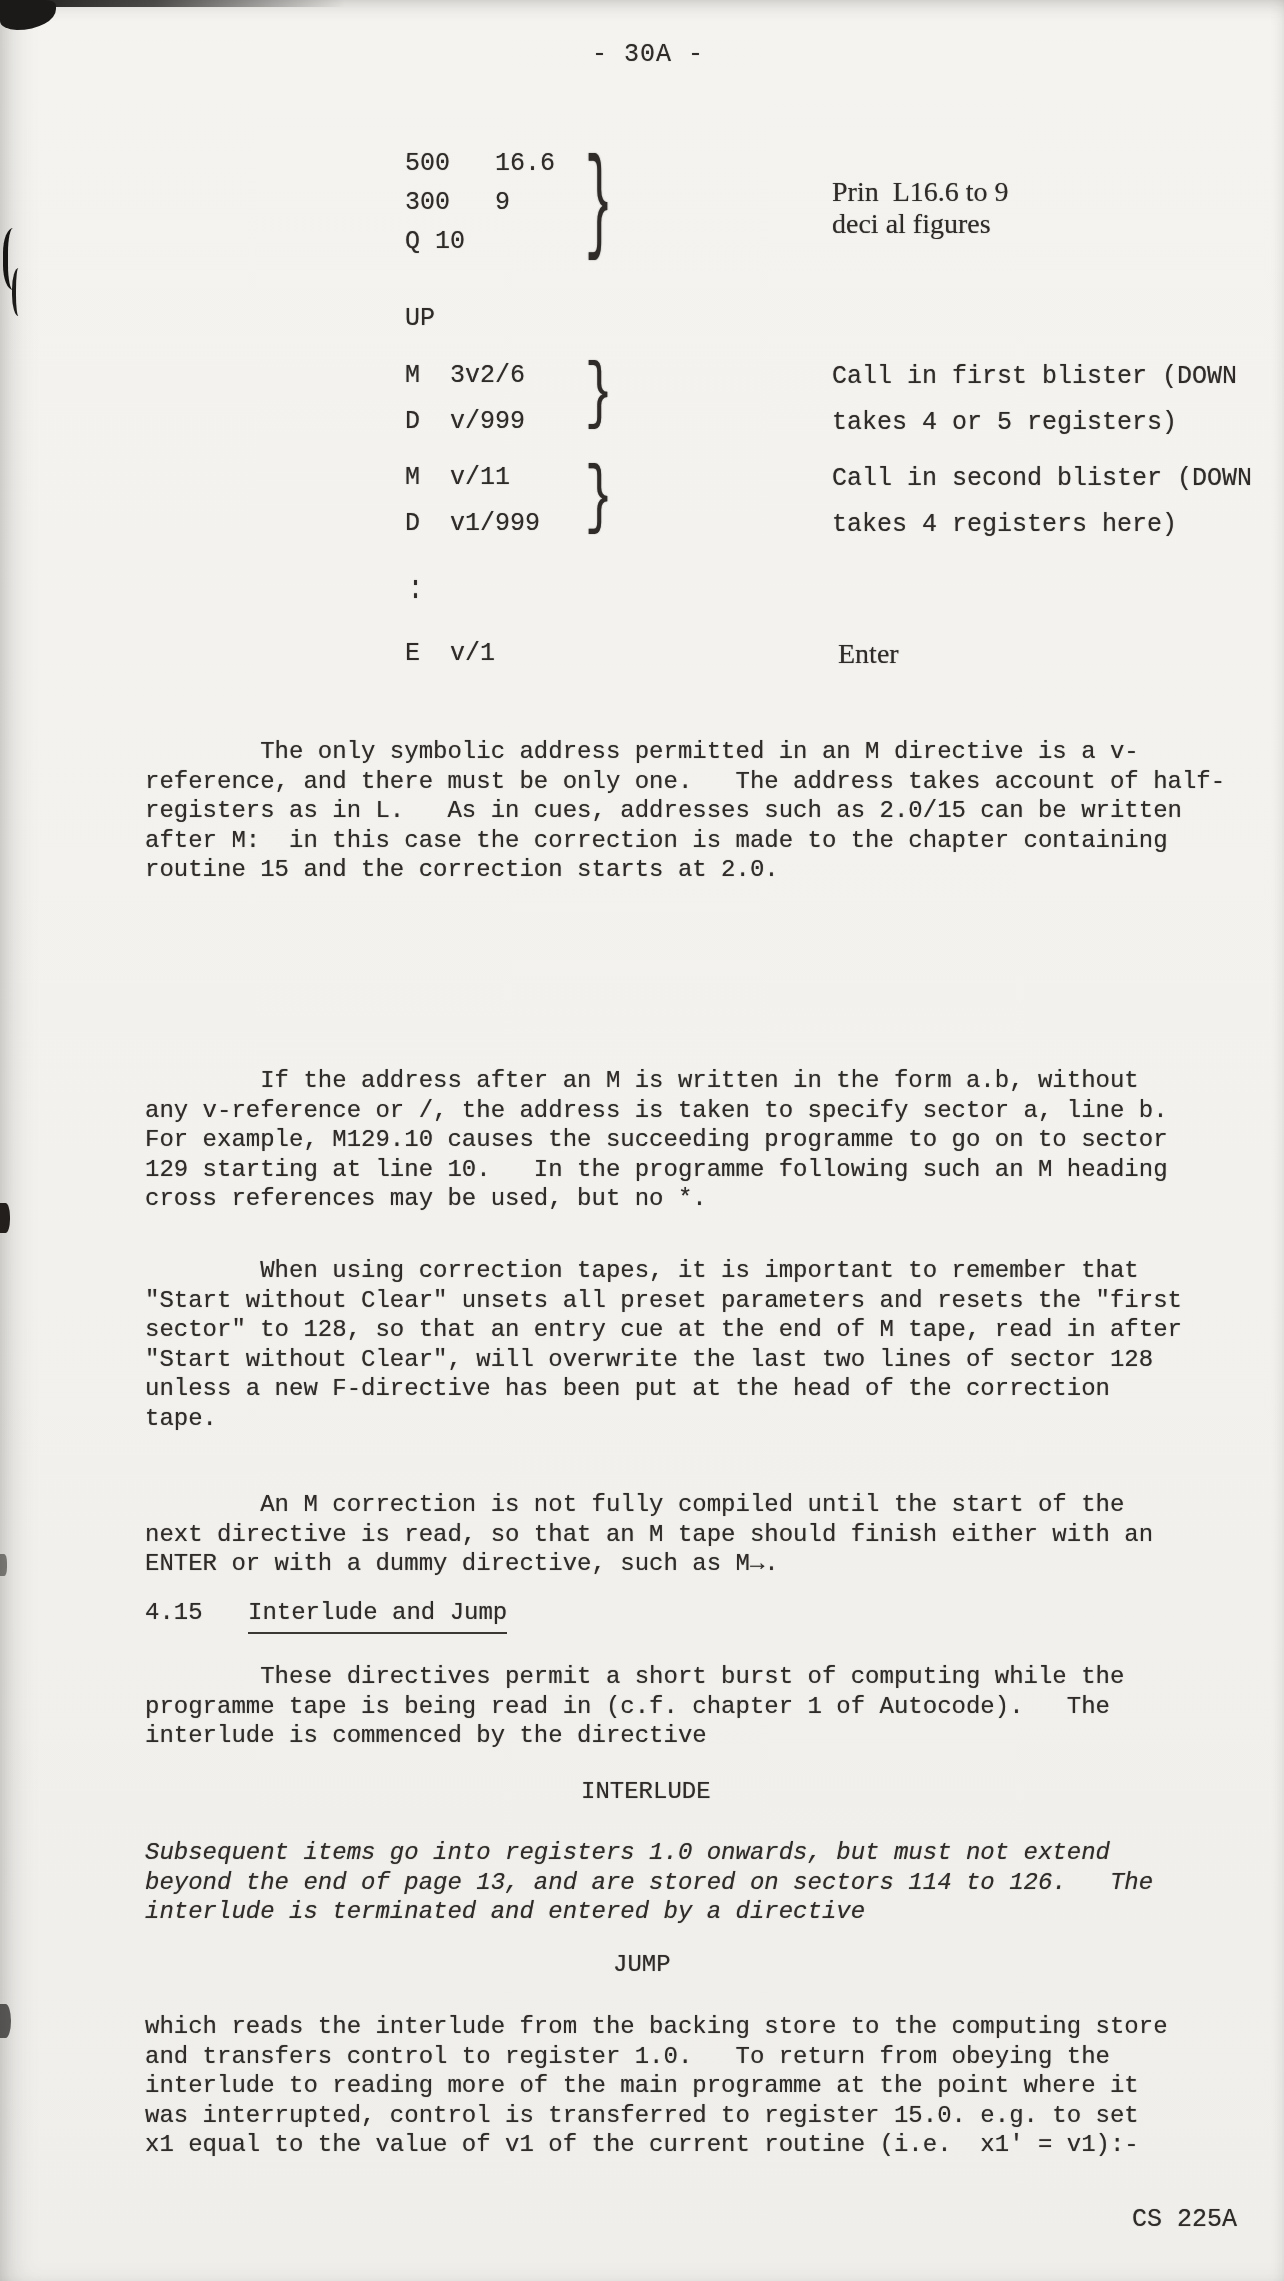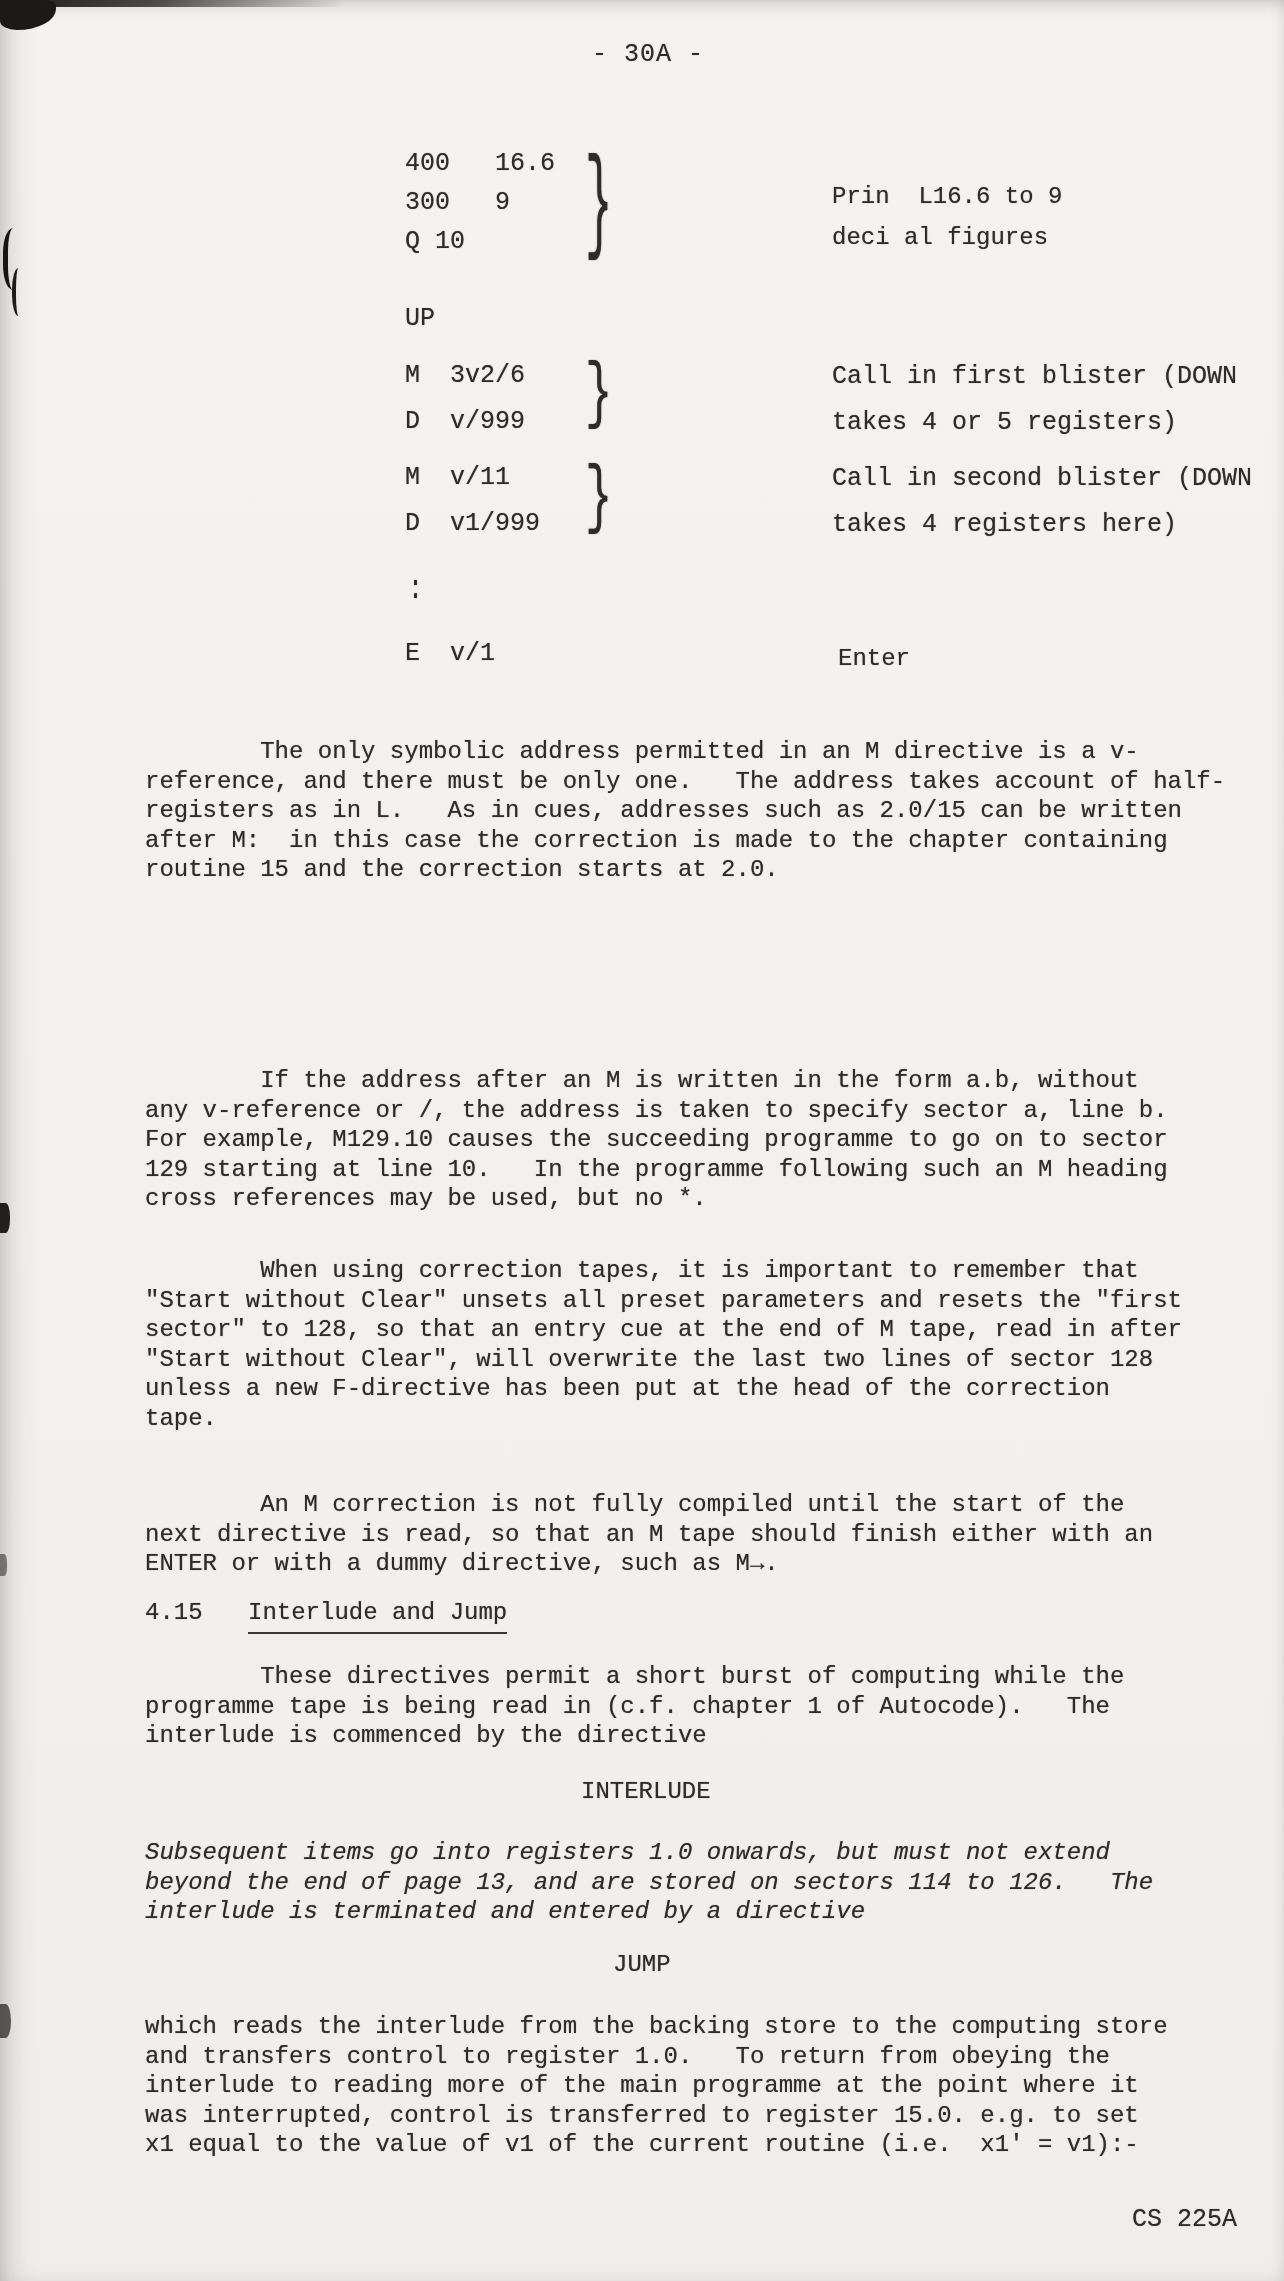--- a/index.html
+++ b/index.html
@@ -15,21 +15,21 @@
   }
   .t{
     position:absolute;
     font-family:"Liberation Mono","DejaVu Sans Mono",monospace;
     color:#2e2b28;
     white-space:pre;
     text-shadow:0 0 1px rgba(46,43,40,.55);
   }
   .body-text{font-size:24px;line-height:29.5px;}
   .code-text{font-size:25px;line-height:31px;}
-  .comment-tight{font-size:24px;line-height:41px;}
+  .comment-tight{font-size:28px;line-height:32px;font-family:Liberation Serif, serif;}
   .comment-wide{font-size:25px;line-height:46px;}
   .pagenum{font-size:25px;letter-spacing:1px;}
   .brace{
     font-size:48px;line-height:56px;
     transform-origin:top left;
     font-family:"Liberation Mono","DejaVu Sans Mono",monospace;
     color:#2e2b28;position:absolute;white-space:pre;
     text-shadow:0 0 1px rgba(46,43,40,.6);
   }
   .heading-title{border-bottom:2.5px solid #3b3834;padding-bottom:4px;}
@@ -52,21 +52,21 @@
   <div class="artifact corner-blob"></div>
   <div class="artifact top-streak"></div>
   <div class="artifact edge-mark-a"></div>
   <div class="artifact edge-mark-b"></div>
   <div class="artifact edge-mark-c"></div>
   <div class="artifact edge-mark-d"></div>
   <div class="artifact edge-mark-e"></div>
 
   <div class="t pagenum" style="left:592px;top:40px;">- 30A -</div>
 
-  <div class="t code-text" style="left:405px;top:148px;">400   16.6</div>
+  <div class="t code-text" style="left:405px;top:148px;">500   16.6</div>
   <div class="t code-text" style="left:405px;top:187px;">300   9</div>
   <div class="t code-text" style="left:405px;top:226px;">Q 10</div>
   <div class="brace" style="left:585px;top:138px;transform:scale(.95,2.4);">}</div>
   <div class="t comment-tight" style="left:832px;top:176px;">Prin  L16.6 to 9
 deci al figures</div>
 
   <div class="t code-text" style="left:405px;top:303px;">UP</div>
 
   <div class="t code-text" style="left:405px;top:360px;">M  3v2/6</div>
   <div class="t code-text" style="left:405px;top:406px;">D  v/999</div>

